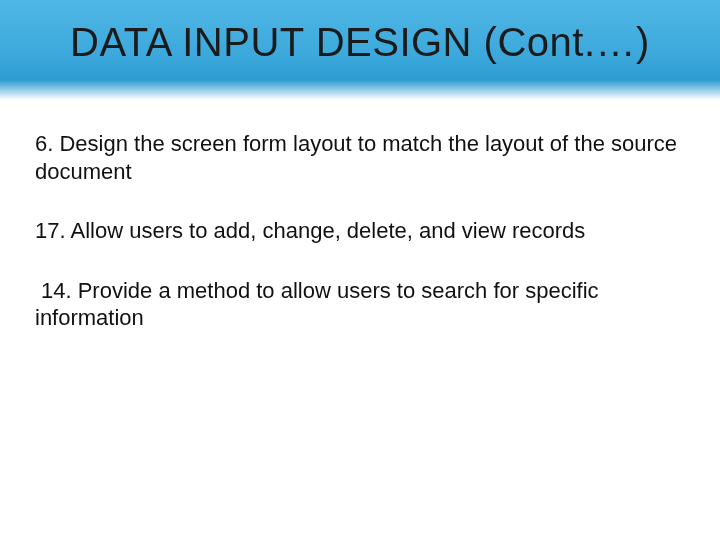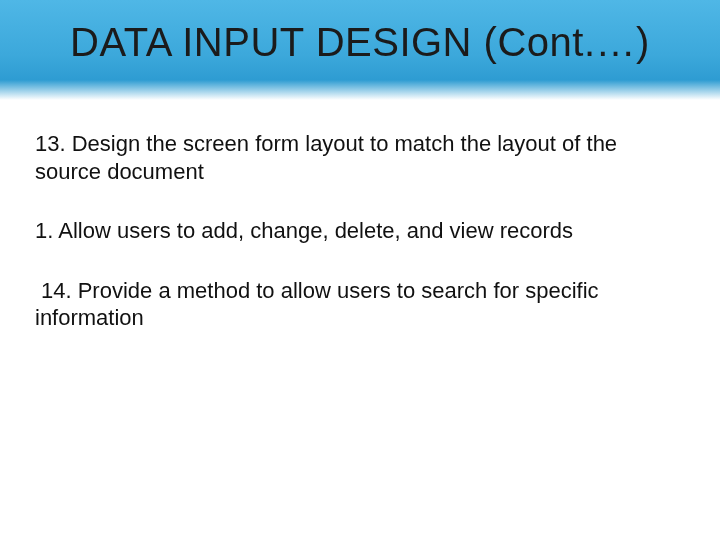--- a/index.html
+++ b/index.html
@@ -50,17 +50,17 @@
   .item.i15 { text-indent: 6px; }
 </style>
 </head>
 <body>
 
 <div class="slide">
   <div class="title-band"></div>
   <div class="title-text">DATA INPUT DESIGN (Cont.…)</div>
 
   <div class="content">
-    <div class="item">13. Design the screen form layout to match the layout of the source document</div>
-    <div class="item">1. Allow users to add, change, delete, and view records</div>
+    <div class="item">6. Design the screen form layout to match the layout of the source document</div>
+    <div class="item">17. Allow users to add, change, delete, and view records</div>
     <div class="item i15"> 14. Provide a method to allow users to search for specific information</div>
   </div>
 </div>
 
 </body></html>

